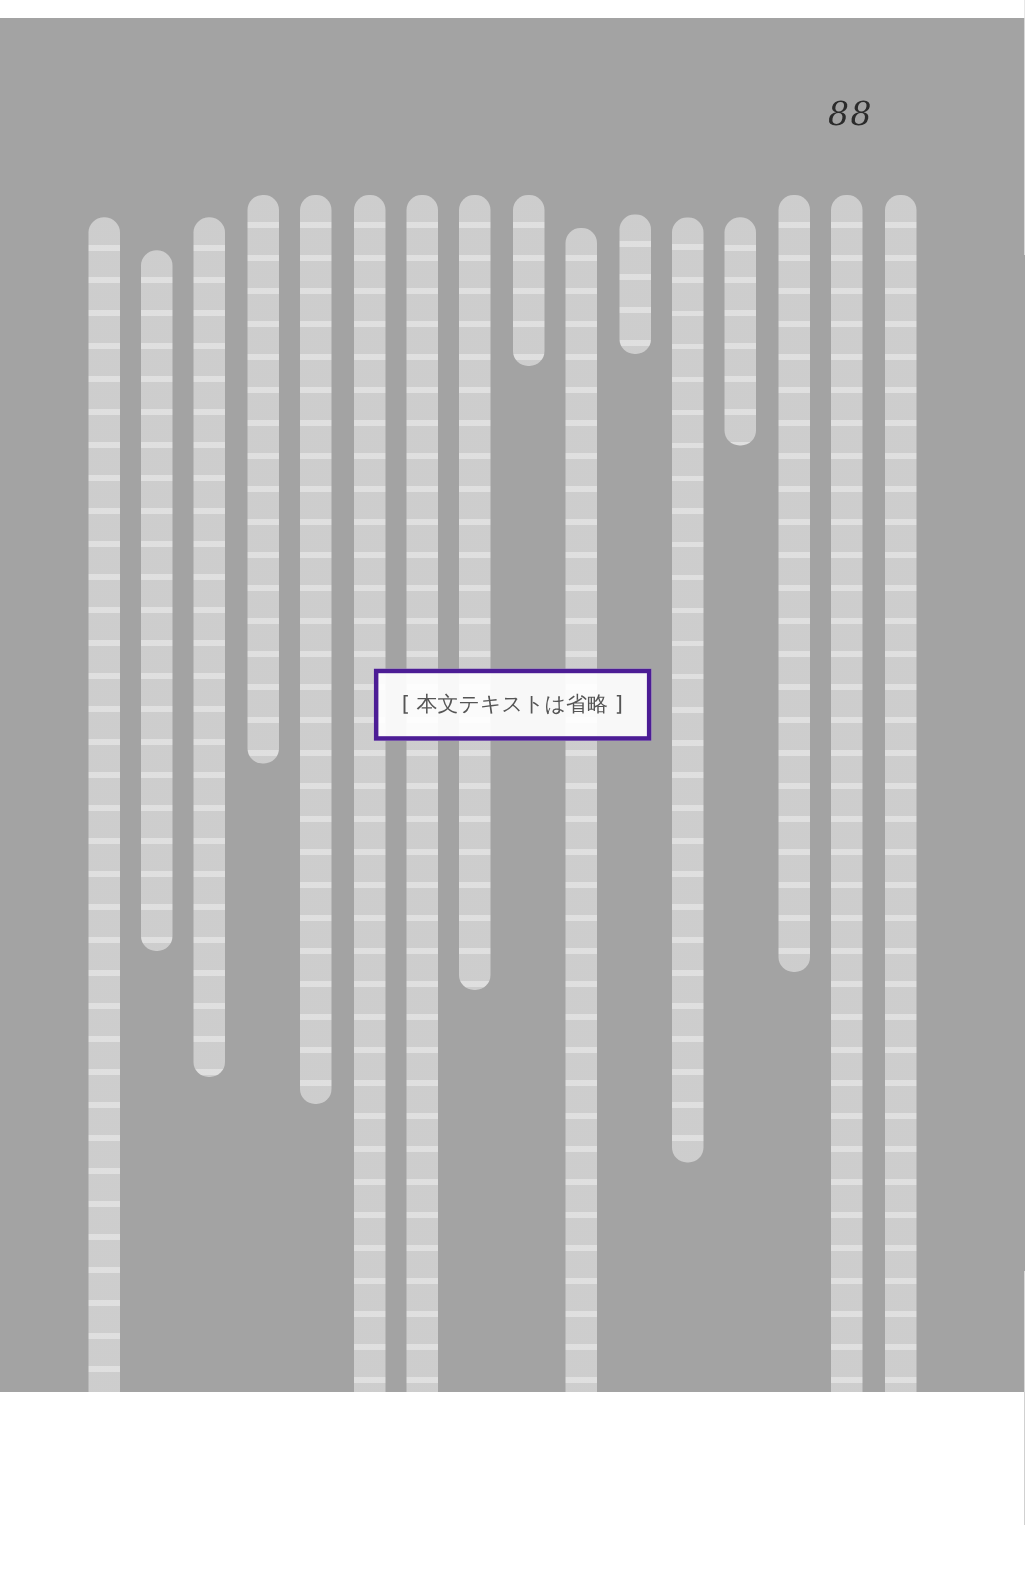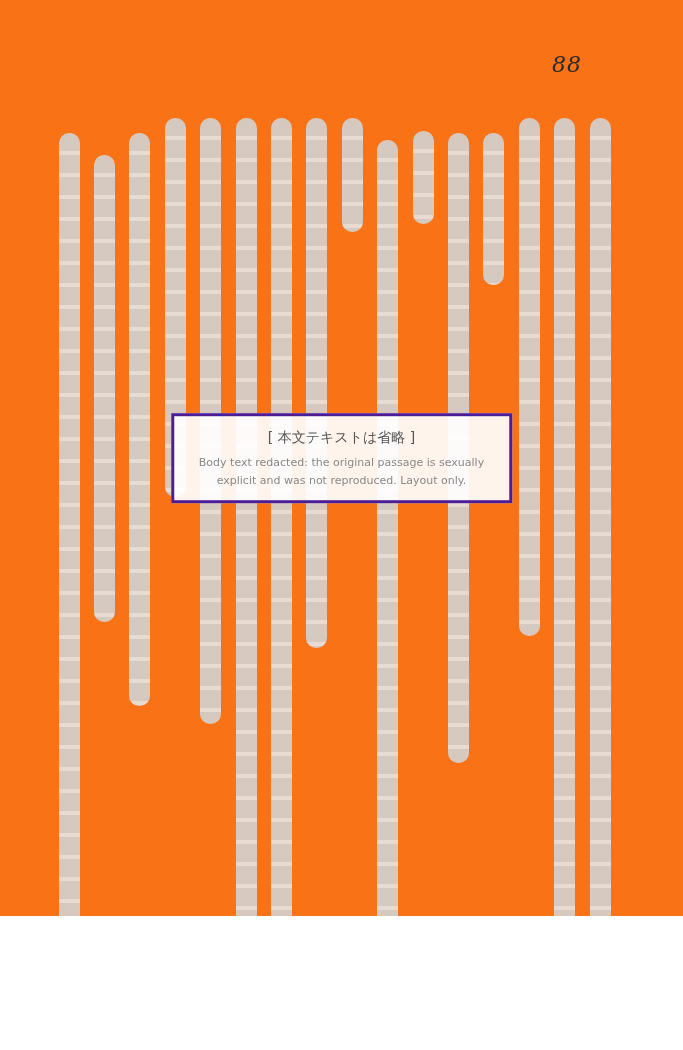--- a/index.html
+++ b/index.html
@@ -5,22 +5,23 @@
   html, body {
     margin: 0;
     padding: 0;
     background: #ffffff;
     font-family: "DejaVu Serif", serif;
   }
   .page {
     position: relative;
     width: 683px;
     height: 916px;
-    background: #f97316;
+    background: #a3a3a3;
     overflow: hidden;
+    margin-top: 12px;
   }
   .page-number {
     position: absolute;
     top: 52px;
     left: 552px;
     font-size: 22px;
     font-style: italic;
     color: #2b2b2b;
     letter-spacing: 1px;
     font-family: "DejaVu Serif", serif;
@@ -84,16 +85,15 @@
       <div class="redacted-column" style="left: 235.5px; top: 118px; height: 827px;"></div>
       <div class="redacted-column" style="left: 200.1px; top: 118px; height: 606px;"></div>
       <div class="redacted-column" style="left: 164.7px; top: 118px; height: 379px;"></div>
       <div class="redacted-column" style="left: 129.3px; top: 133px; height: 573px;"></div>
       <div class="redacted-column" style="left: 93.9px; top: 155px; height: 467px;"></div>
       <div class="redacted-column" style="left: 58.5px; top: 133px; height: 812px;"></div>
     </div>
 
   <div class="redaction-note">
     <div>[ 本文テキストは省略 ]</div>
-    <div style="font-size:11px; color:#888888; margin-top:6px;">Body text redacted: the original passage is sexually explicit and was not reproduced. Layout only.</div>
   </div>
 
 </div>
 
 </body></html>

